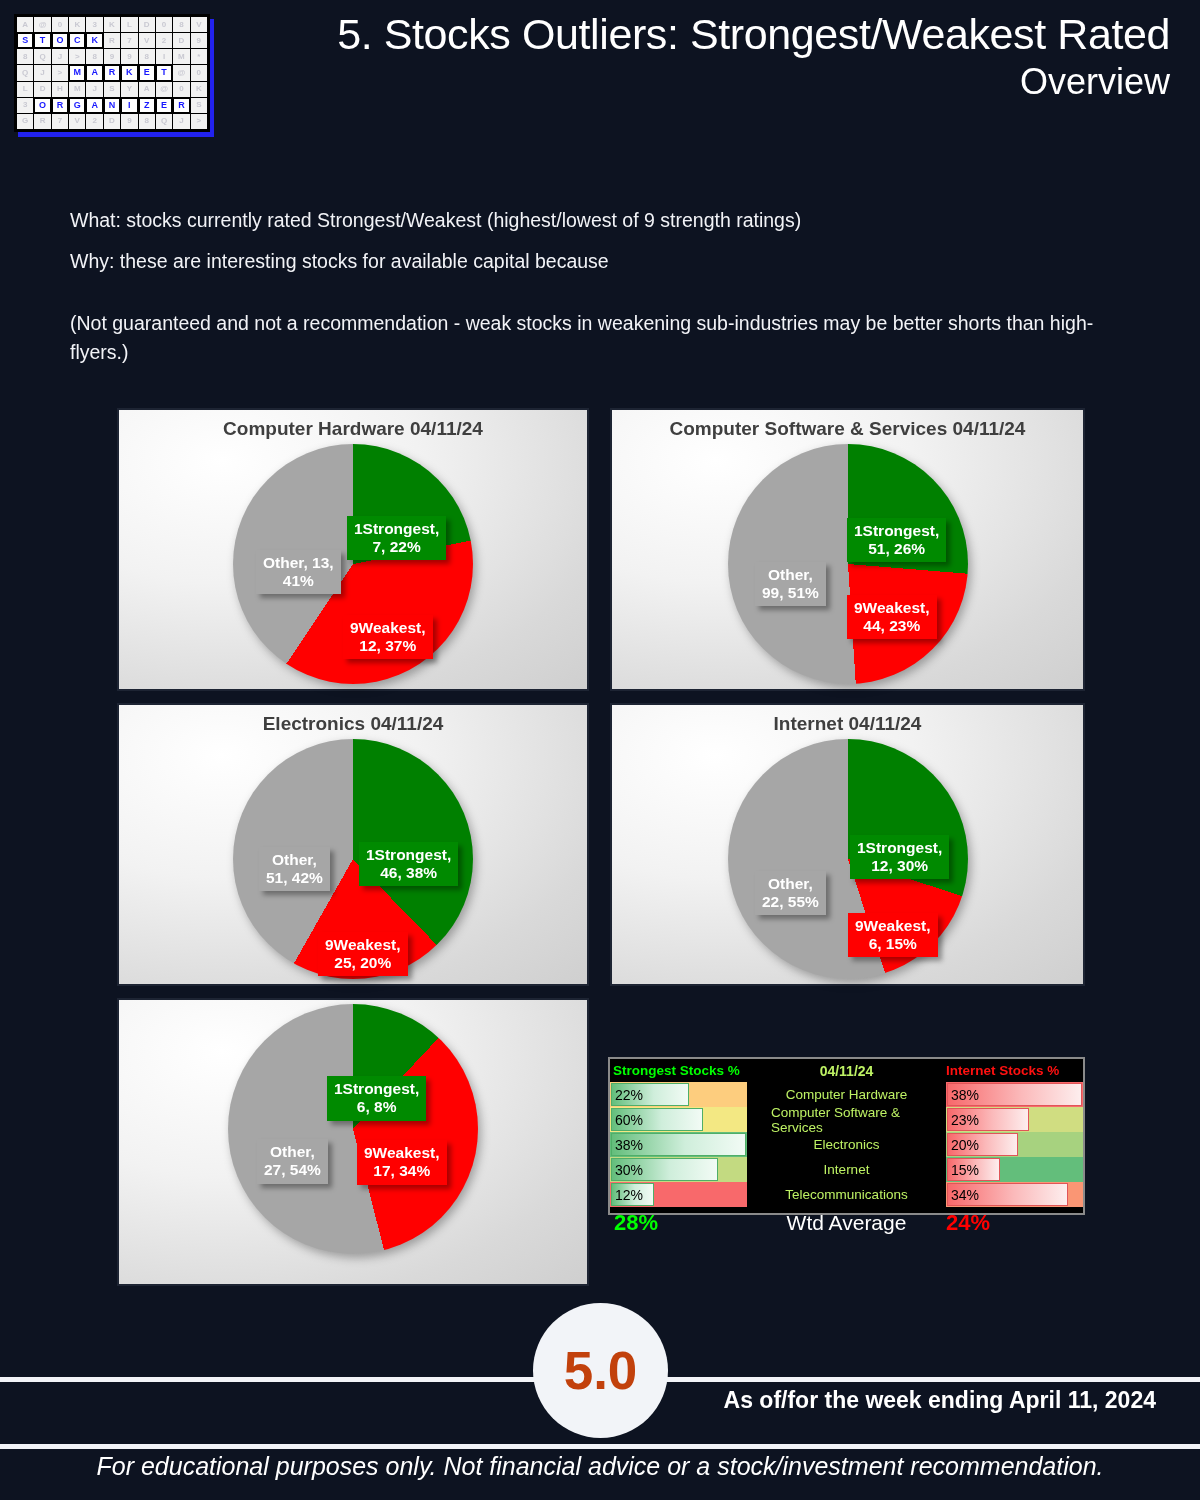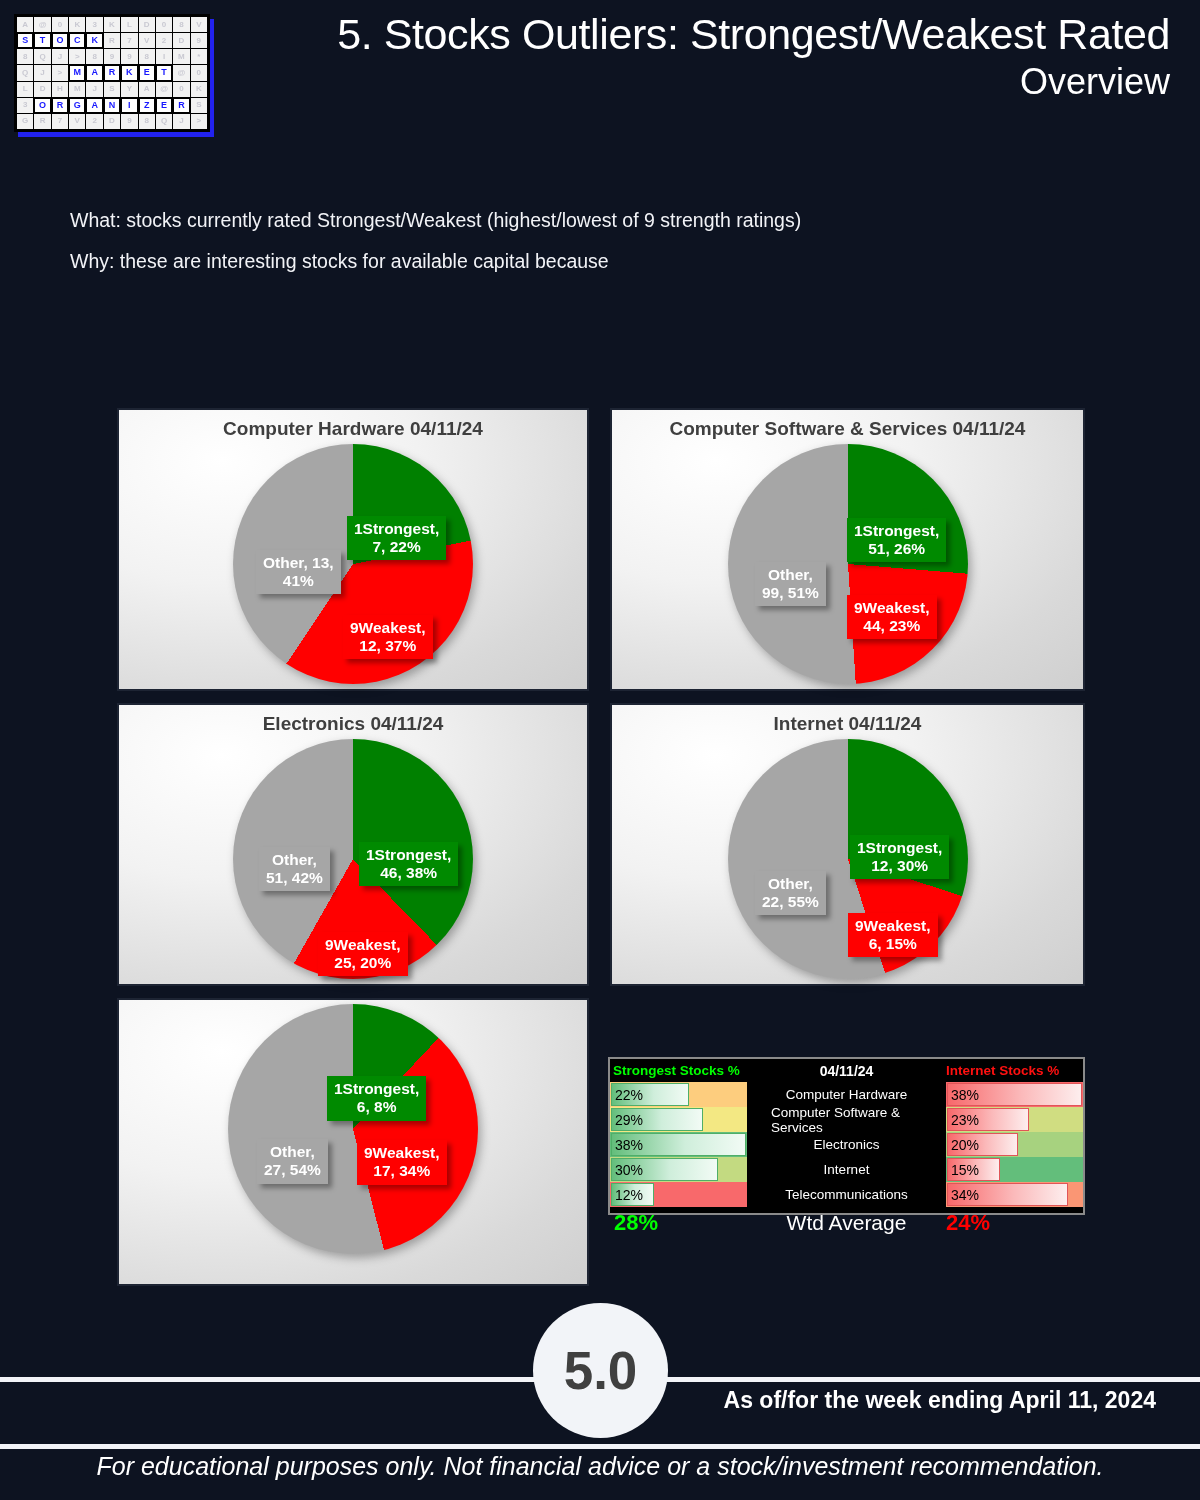--- a/index.html
+++ b/index.html
@@ -81,40 +81,40 @@
   .summary{
     position:absolute;left:608px;top:1057px;width:477px;height:158px;
     background:#000000;border:2px solid #8a8a8a;box-sizing:border-box;
     font-size:13.5px;
   }
   .srow{display:flex;align-items:stretch;width:100%;gap:24px;}
   .srow.head{height:23px;}
   .srow.data{height:25px;}
   .srow.foot{height:31px;}
   .scol-l{width:137px;flex:0 0 137px;position:relative;overflow:hidden;}
-  .scol-m{flex:1 1 auto;display:flex;align-items:center;justify-content:center;color:#ffffff;}
+  .scol-m{flex:1 1 auto;display:flex;align-items:center;justify-content:center;color:#bef264;}
   .scol-r{width:137px;flex:0 0 137px;position:relative;overflow:hidden;}
   .hdr-l{display:flex;align-items:center;color:#00ff00;font-weight:bold;font-size:13.5px;padding-left:3px;}
   .hdr-r{display:flex;align-items:center;justify-content:flex-start;color:#ff1010;font-weight:bold;font-size:13.5px;padding-left:3px;}
   .hdr-m{font-weight:bold;font-size:14px;}
   .cellbox{position:absolute;inset:1px;display:flex;align-items:center;}
   .databar{position:absolute;left:0;top:0;height:100%;}
   .cellval{position:relative;z-index:2;padding-left:4px;color:#000000;font-size:14px;font-weight:normal;}
   .foot-l{display:flex;align-items:center;color:#00ff00;font-weight:bold;font-size:22px;padding-left:4px;}
   .foot-r{display:flex;align-items:center;color:#ff0000;font-weight:bold;font-size:22px;padding-left:4px;}
   .foot-m{font-size:21px;color:#ffffff;}
 
   
   .rule{position:absolute;left:0;width:1200px;height:5px;background:#f2f4f8;}
   .rule-a{top:1377px;}
   .badge{
     position:absolute;left:533px;top:1303px;width:135px;height:135px;
     background:#f2f4f8;border-radius:50%;
     display:flex;align-items:center;justify-content:center;
-    font-size:53px;font-weight:bold;color:#404040;
+    font-size:53px;font-weight:bold;color:#c2410c;
   }
   .asof{
     position:absolute;right:44px;top:1387px;width:700px;text-align:right;
     font-size:23px;font-weight:bold;color:#ffffff;
   }
   .rule-b{top:1444px;}
   .disclaimer{
     position:absolute;left:0;top:1452px;width:1200px;text-align:center;
     font-size:25px;font-style:italic;color:#ffffff;
   }
@@ -207,20 +207,21 @@
   <div class="title-block">
     <div class="title-main">5. Stocks Outliers: Strongest/Weakest Rated</div>
     <div class="title-sub">Overview</div>
   </div>
 </div>
 
 <div class="intro">
   <p>What: stocks currently rated Strongest/Weakest (highest/lowest of 9 strength ratings)</p>
   <p>Why: these are interesting stocks for available capital because</p>
   <div class="spacer"></div>
+  <p class="note">(Not guaranteed and not a recommendation - weak stocks in weakening sub-industries may be better shorts than high-flyers.)</p>
 </div>
 
 <div class="panel p1">
   <div class="chart-title">Computer Hardware 04/11/24</div>
   <div class="pie-wrap">
     <div class="pie" id="pie0" style="width: 240px; height: 240px; top: 4px; background: conic-gradient(rgb(0, 128, 0) 0deg, rgb(0, 128, 0) 78.75deg, rgb(255, 0, 0) 78.75deg, rgb(255, 0, 0) 213.75deg, rgb(166, 166, 166) 213.75deg, rgb(166, 166, 166) 360deg);"></div>
     <div class="lbl green" style="left:228px;top:76px;">
       <span>1Strongest,</span><br>
       <span>7, 22%</span>
     </div>
@@ -329,21 +330,21 @@
           <div class="cellbox">
             <div class="databar" style="width:100%;background:linear-gradient(90deg,#f8696b 0%,#fbb9ba 55%,#fdeeee 100%);border:1px solid #e05558;box-sizing:border-box;"></div>
             <span class="cellval">38%</span>
           </div>
         </div>
       </div>
       <div class="srow data">
         <div class="scol-l" style="background:rgb(243,232,131)">
           <div class="cellbox">
             <div class="databar" style="width:68.42105263157895%;background:linear-gradient(90deg,#63be7b 0%,#cfeedb 55%,#f2fbf5 100%);border:1px solid #4fae68;box-sizing:border-box;"></div>
-            <span class="cellval">29%</span>
+            <span class="cellval">60%</span>
           </div>
         </div>
         <div class="scol-m">Computer Software &amp; Services</div>
         <div class="scol-r" style="background:rgb(208,221,129)">
           <div class="cellbox">
             <div class="databar" style="width:60.526315789473685%;background:linear-gradient(90deg,#f8696b 0%,#fbb9ba 55%,#fdeeee 100%);border:1px solid #e05558;box-sizing:border-box;"></div>
             <span class="cellval">23%</span>
           </div>
         </div>
       </div>

